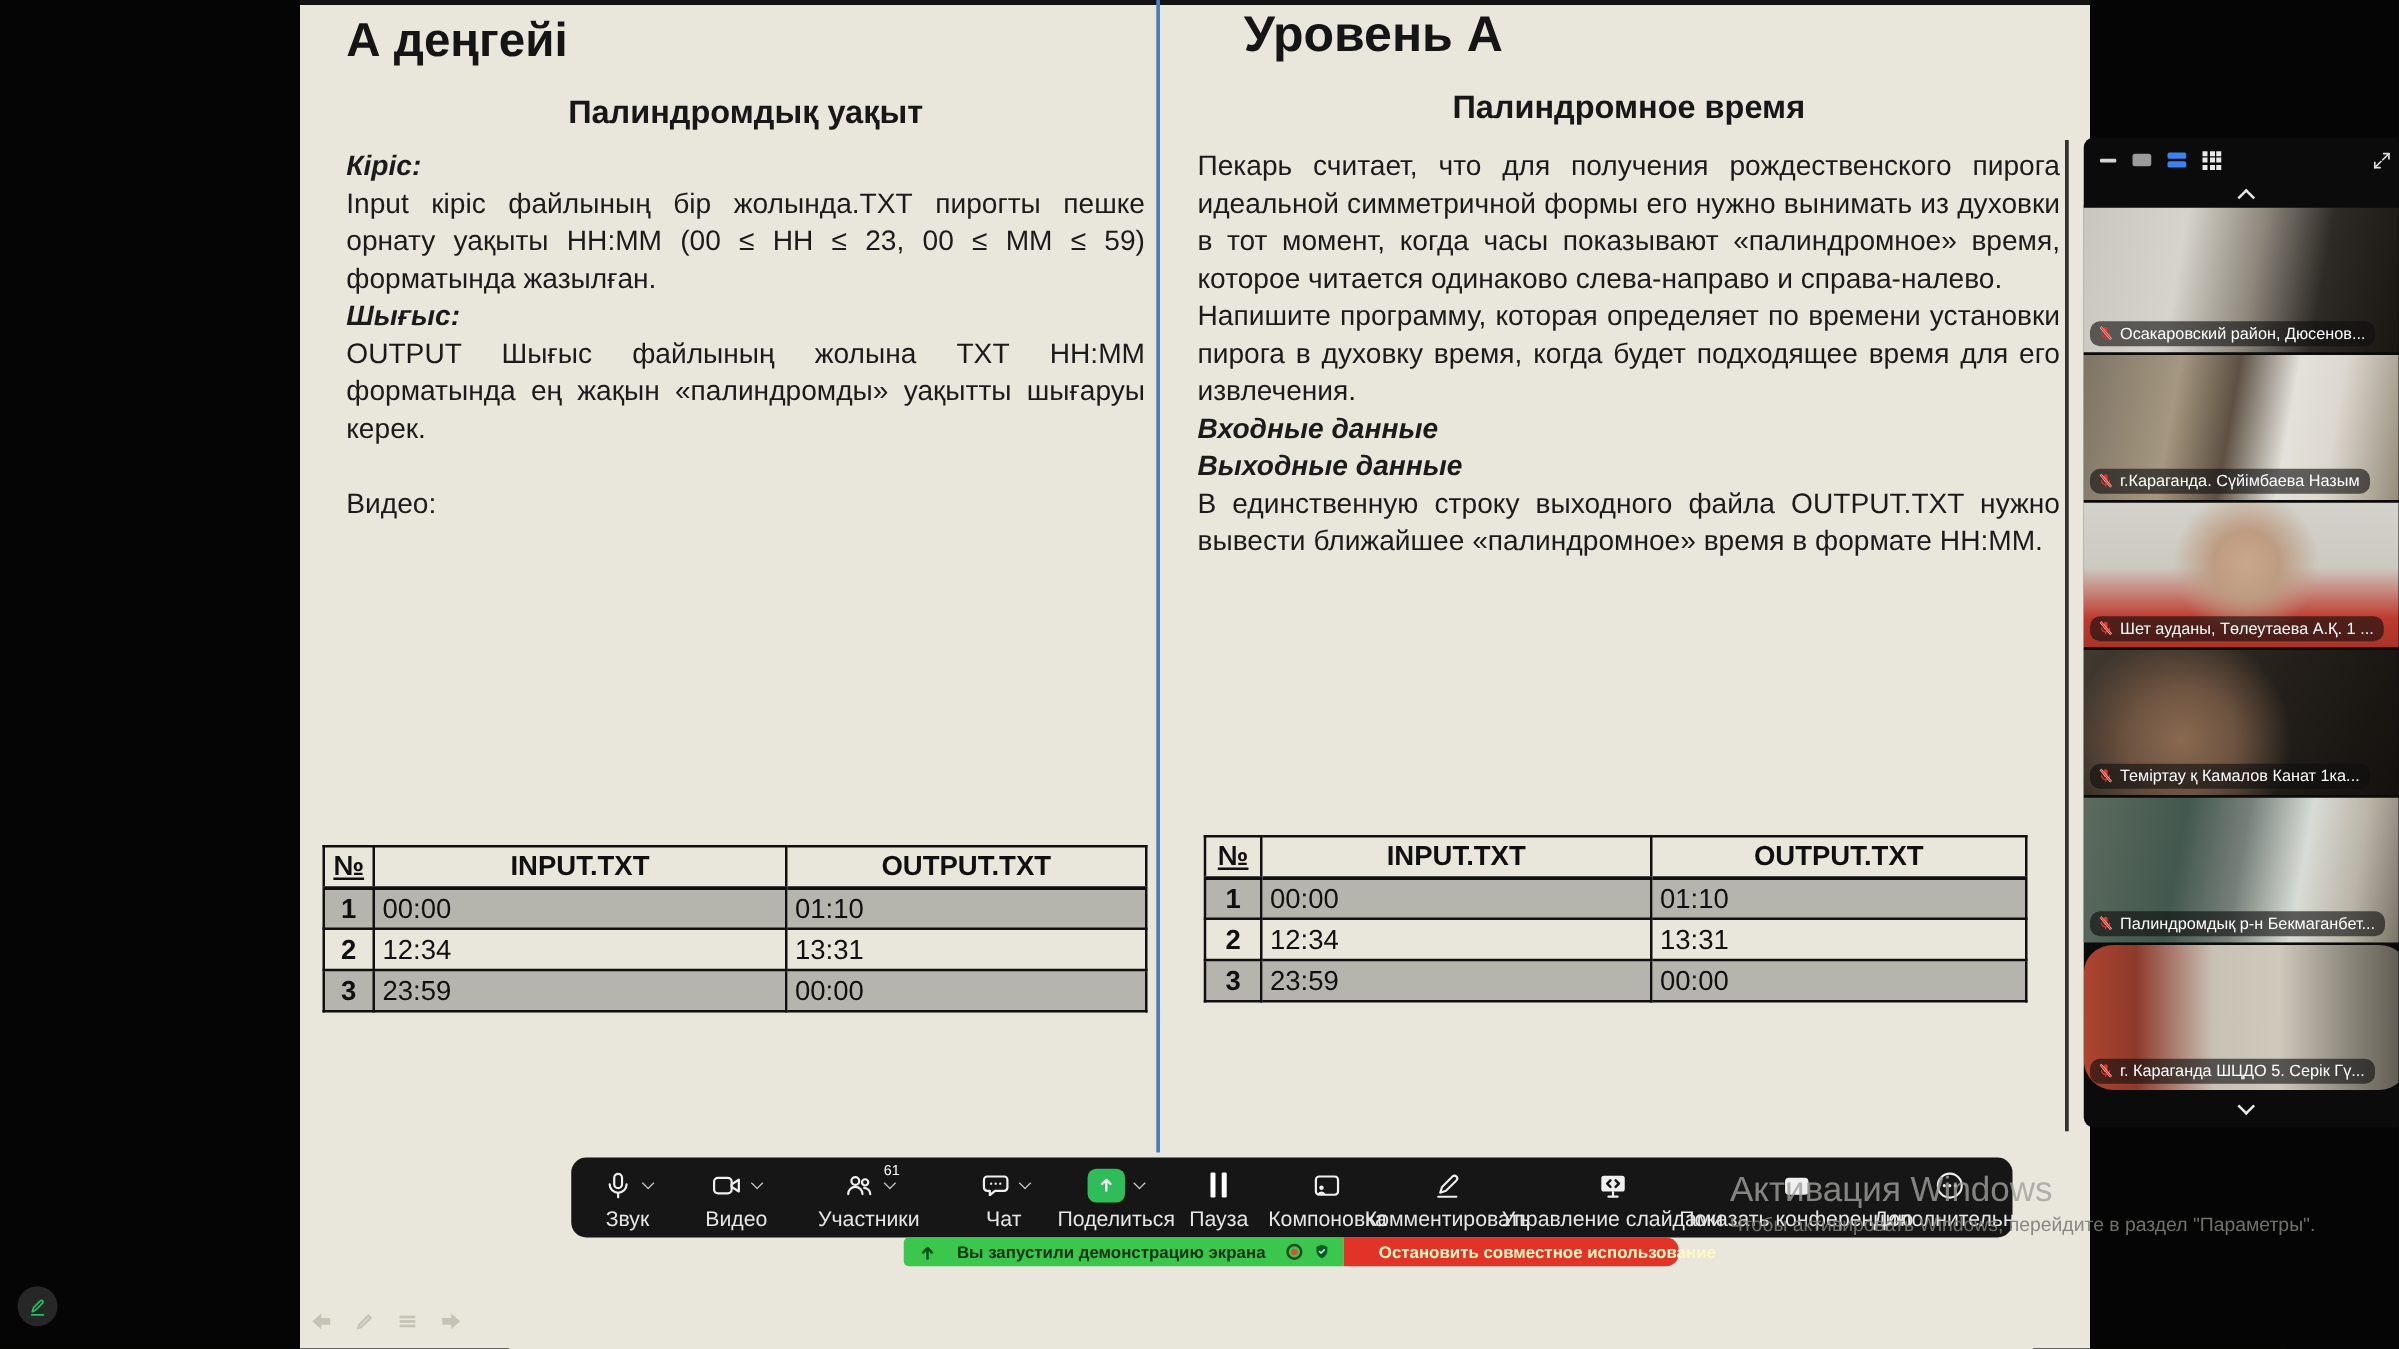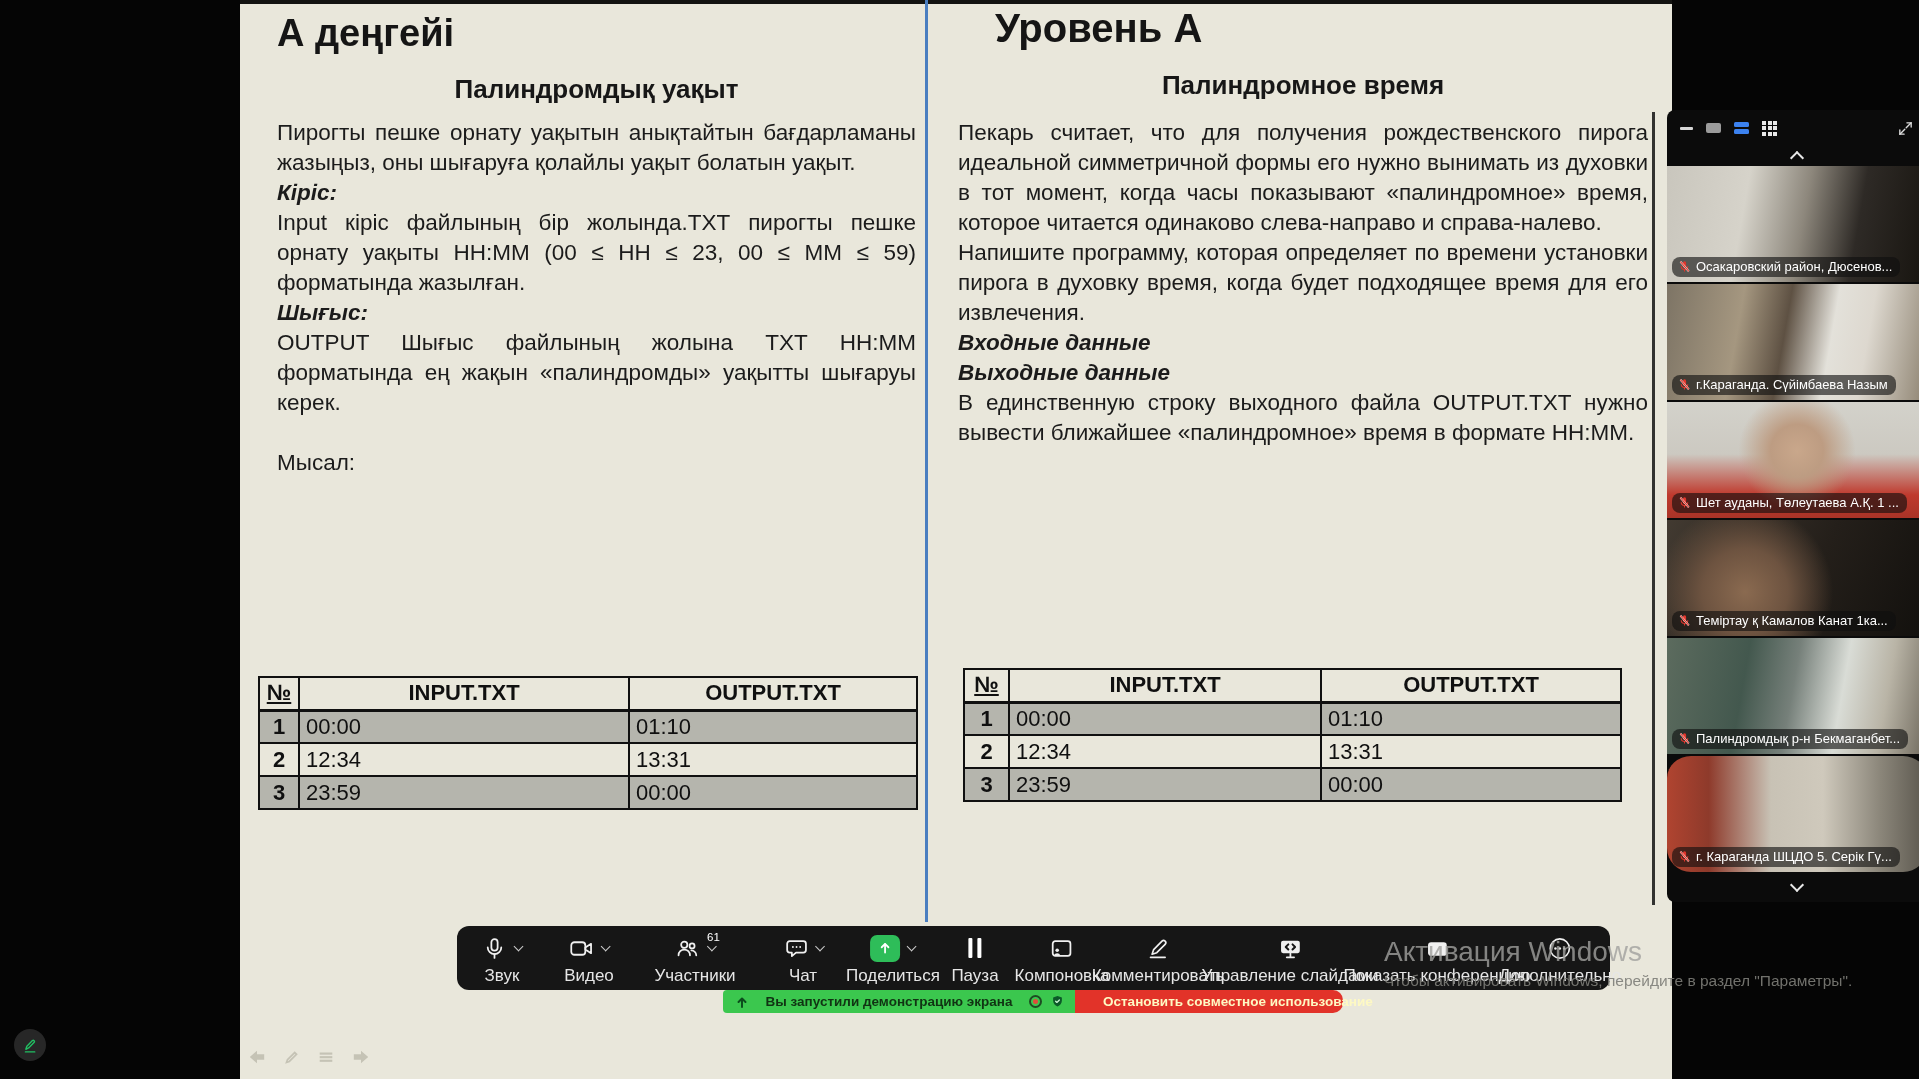--- a/index.html
+++ b/index.html
@@ -100,27 +100,26 @@
 <div id="stage">
 
   <div class="slide"></div>
   <div class="slide-topline"></div>
   <div class="divider"></div>
   <div class="edge-line"></div>
 
   <div id="title-left" class="col-title">А деңгейі</div>
   <div id="subtitle-left" class="subtitle">Палиндромдық уақыт</div>
   <div id="body-left" class="body-col">
-    <p class="j">Пирогты пешке орнату уақытын анықтайтын бағдарламаны жазыңыз, оны шығаруға қолайлы уақыт болатын уақыт.</p>
     <p class="bi">Кіріс:</p>
     <p class="j">Input кіріс файлының бір жолында.ТХТ пирогты пешке орнату уақыты HH:MM (00 ≤ HH ≤ 23, 00 ≤ MM ≤ 59) форматында жазылған.</p>
     <p class="bi">Шығыс:</p>
     <p class="j">OUTPUT Шығыс файлының жолына ТХТ HH:MM форматында ең жақын «палиндромды» уақытты шығаруы керек.</p>
     <div class="blankline"></div>
-    <p>Мысал:</p>
+    <p>Видео:</p>
   </div>
 
   <table id="table-left" class="ex-table">
     <colgroup>
         <col style="width:40px">
         <col style="width:330px">
         <col style="width:288px">
       </colgroup>
     <thead>
       <tr>

